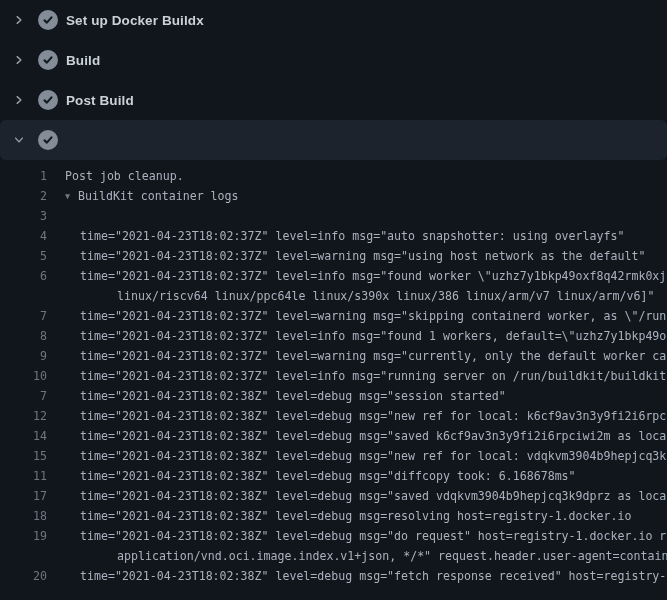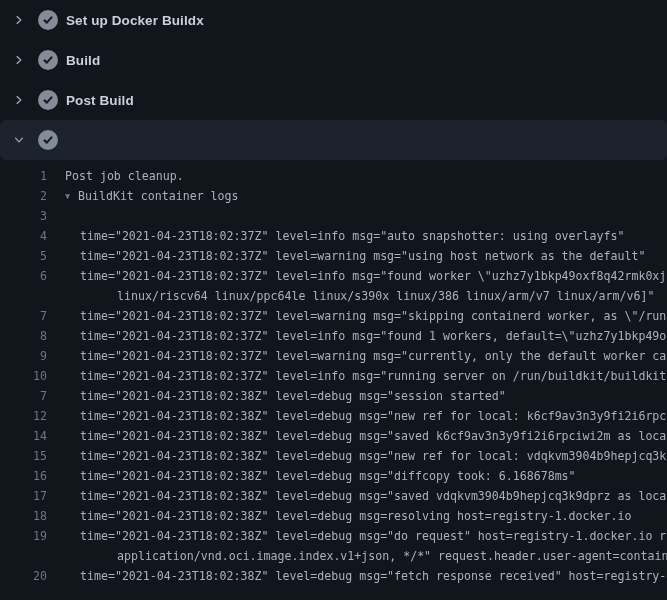--- a/index.html
+++ b/index.html
@@ -111,20 +111,20 @@
       <div class="log-row"><span class="log-num">6</span><span class="log-text">time="2021-04-23T18:02:37Z" level=info msg="found worker \"uzhz7y1bkp49oxf8q42rmk0xj</span></div>
       <div class="log-row wrap"><span class="log-text">linux/riscv64 linux/ppc64le linux/s390x linux/386 linux/arm/v7 linux/arm/v6]"</span></div>
       <div class="log-row"><span class="log-num">7</span><span class="log-text">time="2021-04-23T18:02:37Z" level=warning msg="skipping containerd worker, as \"/run</span></div>
       <div class="log-row"><span class="log-num">8</span><span class="log-text">time="2021-04-23T18:02:37Z" level=info msg="found 1 workers, default=\"uzhz7y1bkp49o</span></div>
       <div class="log-row"><span class="log-num">9</span><span class="log-text">time="2021-04-23T18:02:37Z" level=warning msg="currently, only the default worker ca</span></div>
       <div class="log-row"><span class="log-num">10</span><span class="log-text">time="2021-04-23T18:02:37Z" level=info msg="running server on /run/buildkit/buildkit</span></div>
       <div class="log-row"><span class="log-num">7</span><span class="log-text">time="2021-04-23T18:02:38Z" level=debug msg="session started"</span></div>
       <div class="log-row"><span class="log-num">12</span><span class="log-text">time="2021-04-23T18:02:38Z" level=debug msg="new ref for local: k6cf9av3n3y9fi2i6rpc</span></div>
       <div class="log-row"><span class="log-num">14</span><span class="log-text">time="2021-04-23T18:02:38Z" level=debug msg="saved k6cf9av3n3y9fi2i6rpciwi2m as loca</span></div>
       <div class="log-row"><span class="log-num">15</span><span class="log-text">time="2021-04-23T18:02:38Z" level=debug msg="new ref for local: vdqkvm3904b9hepjcq3k</span></div>
-      <div class="log-row"><span class="log-num">16</span><span class="log-text">time="2021-04-23T18:02:38Z" level=debug msg="diffcopy took: 6.168678ms"</span></div>
+      <div class="log-row"><span class="log-num">11</span><span class="log-text">time="2021-04-23T18:02:38Z" level=debug msg="diffcopy took: 6.168678ms"</span></div>
       <div class="log-row"><span class="log-num">17</span><span class="log-text">time="2021-04-23T18:02:38Z" level=debug msg="saved vdqkvm3904b9hepjcq3k9dprz as loca</span></div>
       <div class="log-row"><span class="log-num">18</span><span class="log-text">time="2021-04-23T18:02:38Z" level=debug msg=resolving host=registry-1.docker.io</span></div>
       <div class="log-row"><span class="log-num">19</span><span class="log-text">time="2021-04-23T18:02:38Z" level=debug msg="do request" host=registry-1.docker.io r</span></div>
       <div class="log-row wrap"><span class="log-text">application/vnd.oci.image.index.v1+json, */*" request.header.user-agent=containerd/1.4</span></div>
       <div class="log-row"><span class="log-num">20</span><span class="log-text">time="2021-04-23T18:02:38Z" level=debug msg="fetch response received" host=registry-</span></div>
     </div>
 </div>
 
 </body></html>

